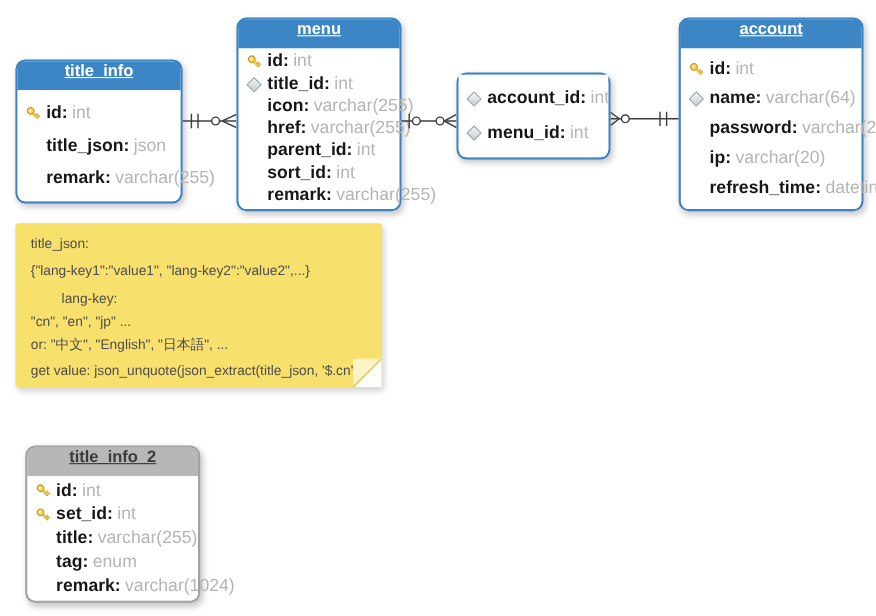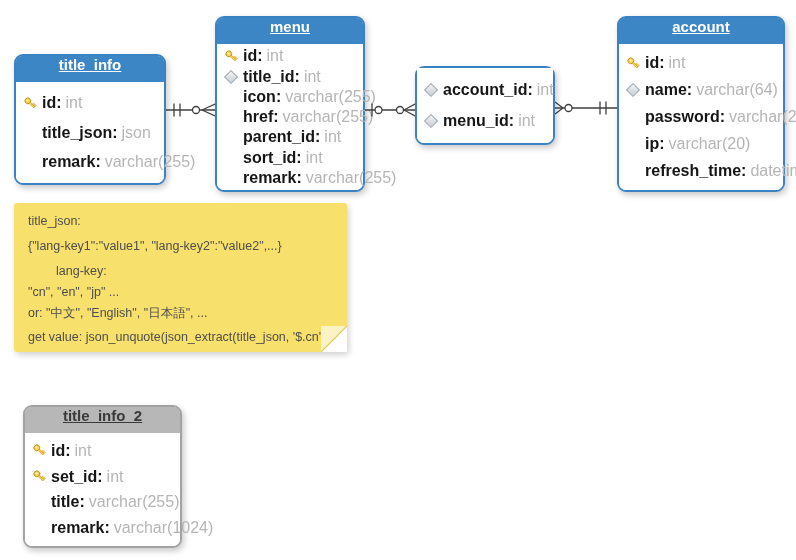--- a/index.html
+++ b/index.html
@@ -254,20 +254,25 @@
             </g>
           </svg>
         </span>
       <span class="fname">set_id:</span>
       <span class="ftype">int</span>
     </div>
     <div class="row">
       <span class="icon-cell"></span>
       <span class="fname">title:</span>
       <span class="ftype">varchar(255)</span>
+    </div>
+    <div class="row">
+      <span class="icon-cell"></span>
+      <span class="fname">tag:</span>
+      <span class="ftype">enum</span>
     </div>
     <div class="row">
       <span class="icon-cell"></span>
       <span class="fname">remark:</span>
       <span class="ftype">varchar(1024)</span>
     </div>
   </div>
 </div>
 
 <div class="note">

